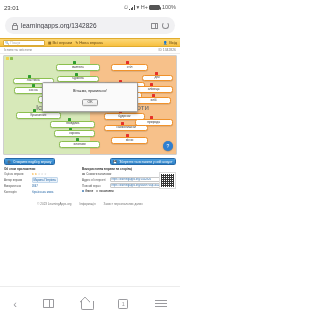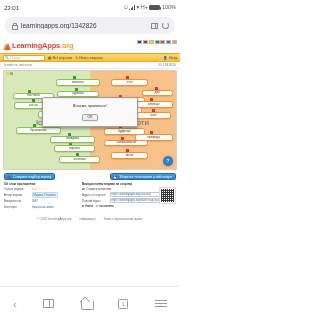--- a/index.html
+++ b/index.html
@@ -282,38 +282,20 @@
   <div class="urlbar">
     <span class="lock"></span>
     <span class="url-text">learningapps.org/1342826</span>
     <span class="book-ico"></span>
     <span class="reload-ico"></span>
   </div>
 </div>
 
 <div class="page">
 
-  <div class="site-head">
-    <div class="logo-wrap">
-      <span class="logo-mark">
-          <i class="m1"></i>
-          <i class="m2"></i>
-        </span>
-      <span class="logo-text"><b>LearningApps</b><span>.org</span></span>
-    </div>
-    <div class="flags">
-      <i class="flag" style="background:#0057b7"></i>
-      <i class="flag" style="background:#d52b1e"></i>
-      <i class="flag" style="background:#ffce00"></i>
-      <i class="flag" style="background:#009a49"></i>
-      <i class="flag" style="background:#e8453c"></i>
-      <i class="flag" style="background:#2d7fc4"></i>
-      <i class="flag" style="background:#f5a623"></i>
-    </div>
-  </div>
 
   <div class="navbar">
     <div class="nav-search">
       <span class="mag">🔍</span>
       <span class="ph">Пошук</span>
     </div>
     <div class="nav-item">
       <span class="ni">▦</span>
       <span>Всі вправи</span>
     </div>

